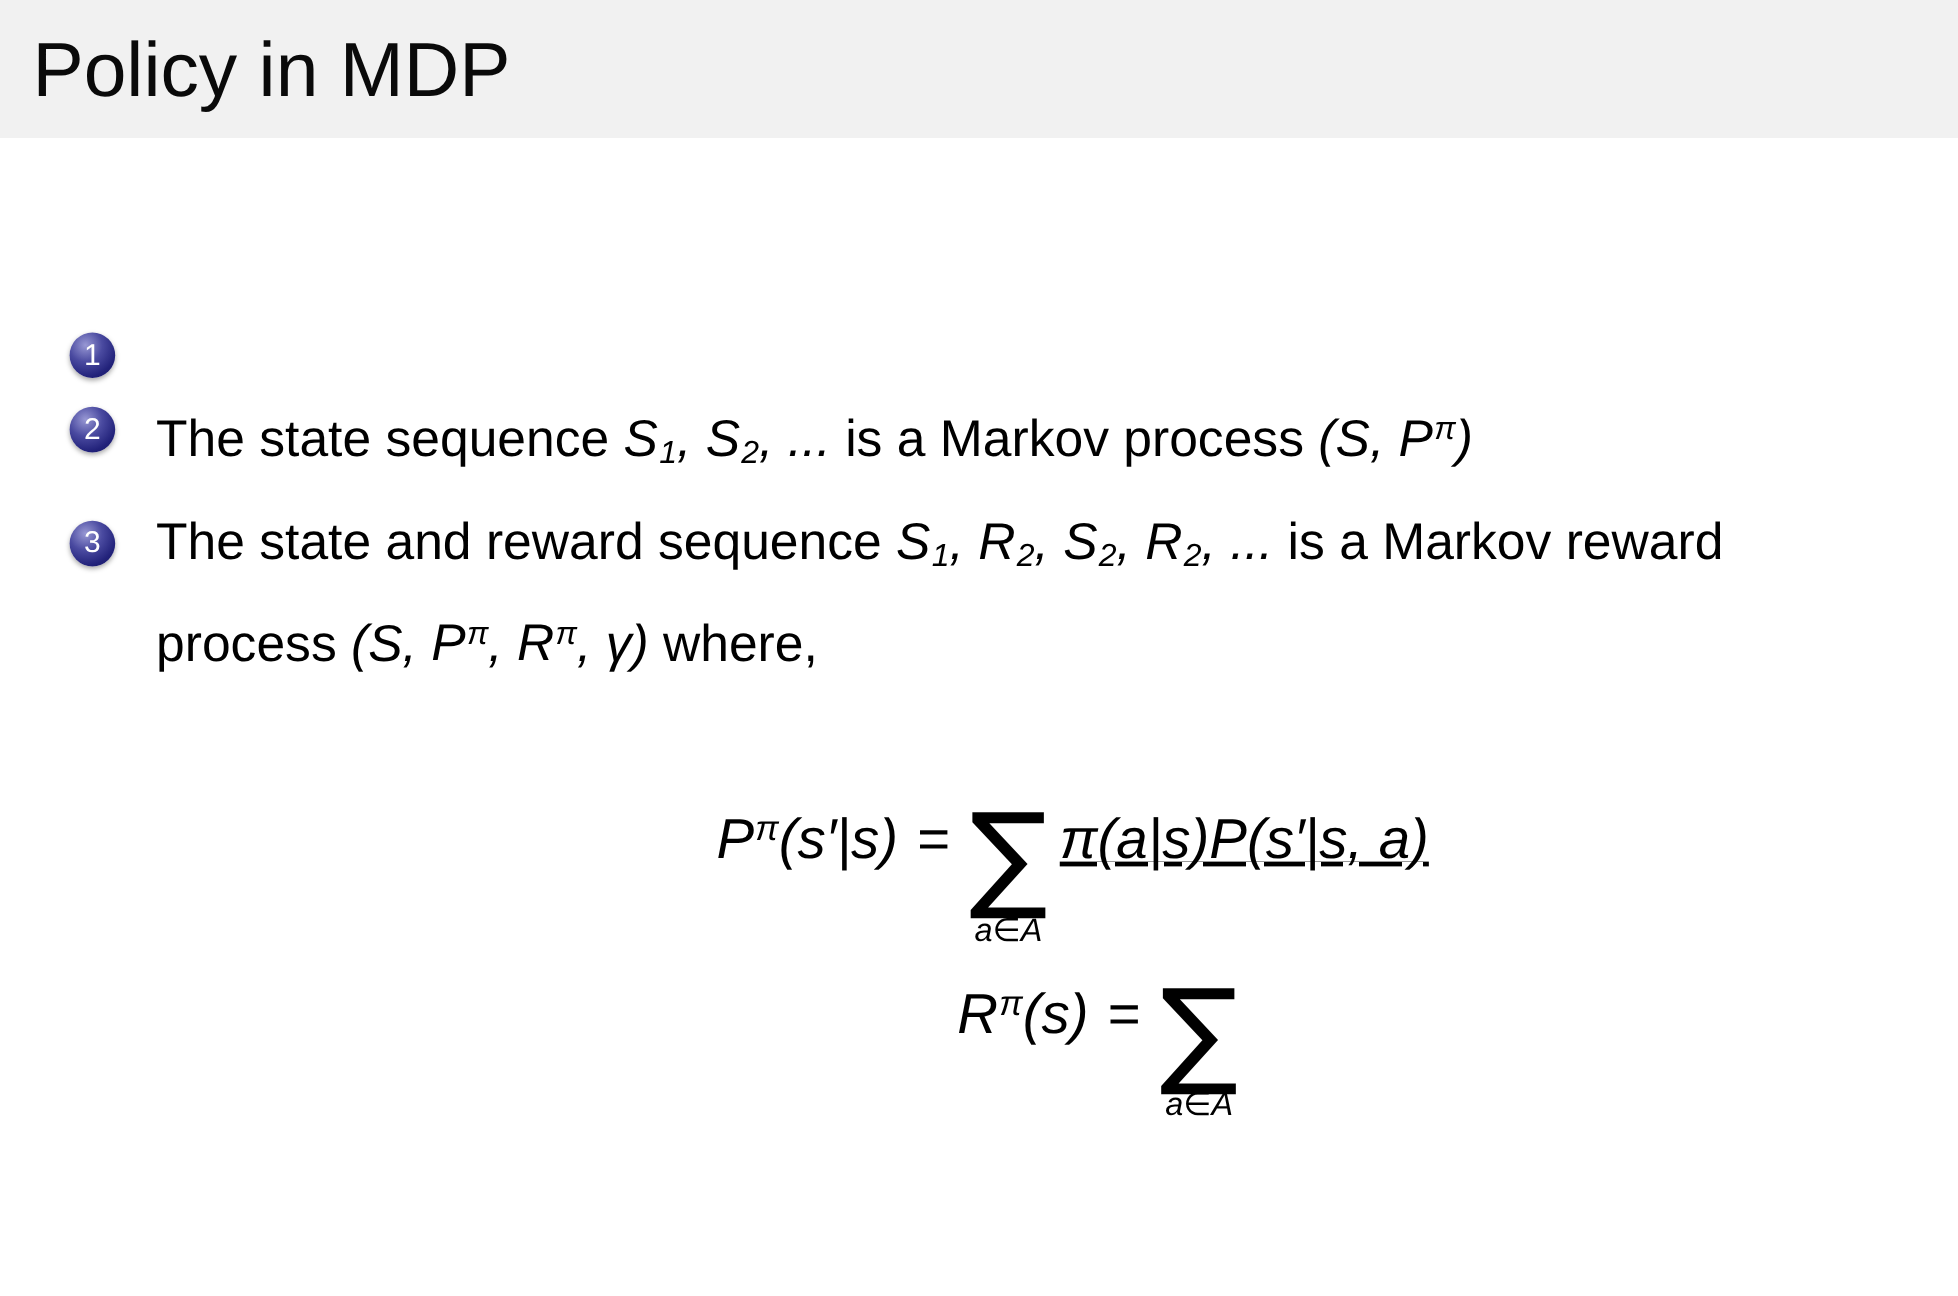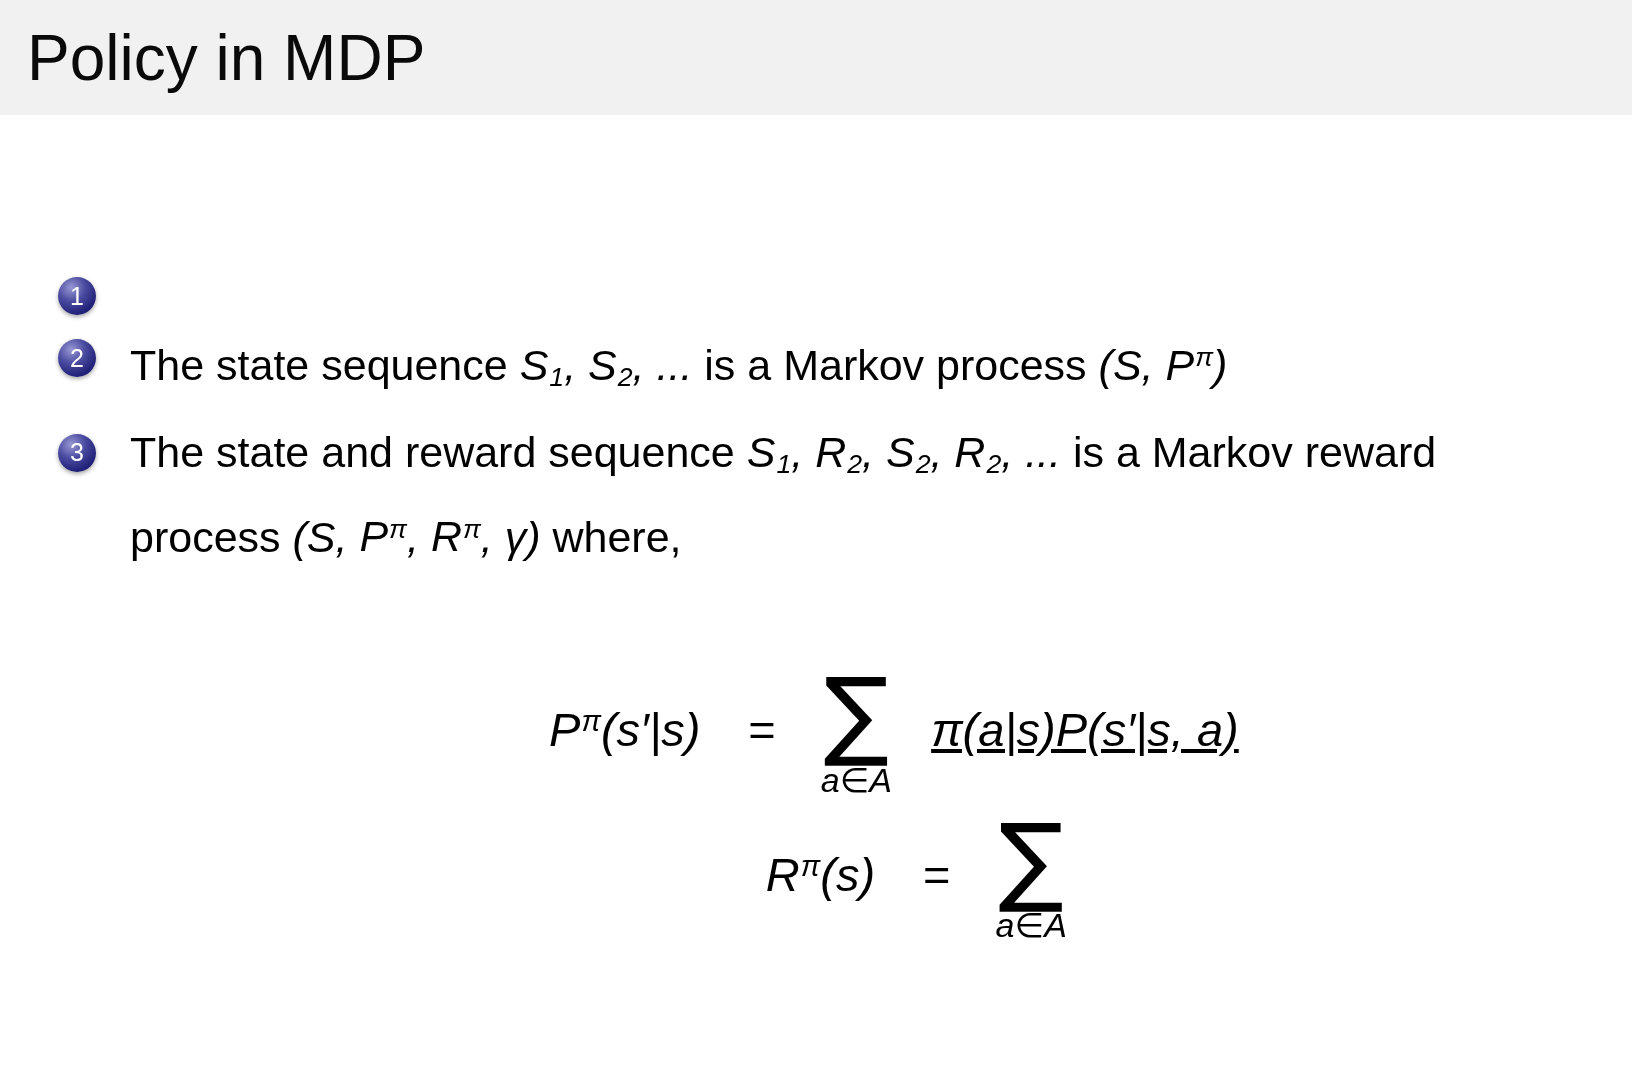--- a/index.html
+++ b/index.html
@@ -72,24 +72,23 @@
   
   .equations {
     margin-top: 102px;
     display: flex;
     flex-direction: column;
     align-items: center;
     transform: translateX(42px);
   }
   .eq-row {
     display: flex;
-    align-items: flex-end;
+    align-items: flex-start;
     font-size: 47px;
     margin-bottom: 60px;
-    gap: 32px;
   }
   .eq-lhs {
     min-width: 235px;
     text-align: right;
   }
   .eq-equals {
     margin: 0 16px;
   }
   .summation {
     position: relative;
@@ -101,21 +100,21 @@
     font-family: "DejaVu Sans", sans-serif;
     font-size: 97px;
     line-height: 0.88;
     font-weight: 500;
   }
   .sum-under {
     position: absolute;
     top: calc(100% + 3px);
     left: 50%;
     transform: translateX(-50%);
-    font-size: 34px;
+    font-size: 27px;
     font-style: italic;
     white-space: nowrap;
   }
   .eq-rhs {
     margin-left: 10px;
     text-align: left;
     text-decoration: underline;
   }
 </style>
 </head>

